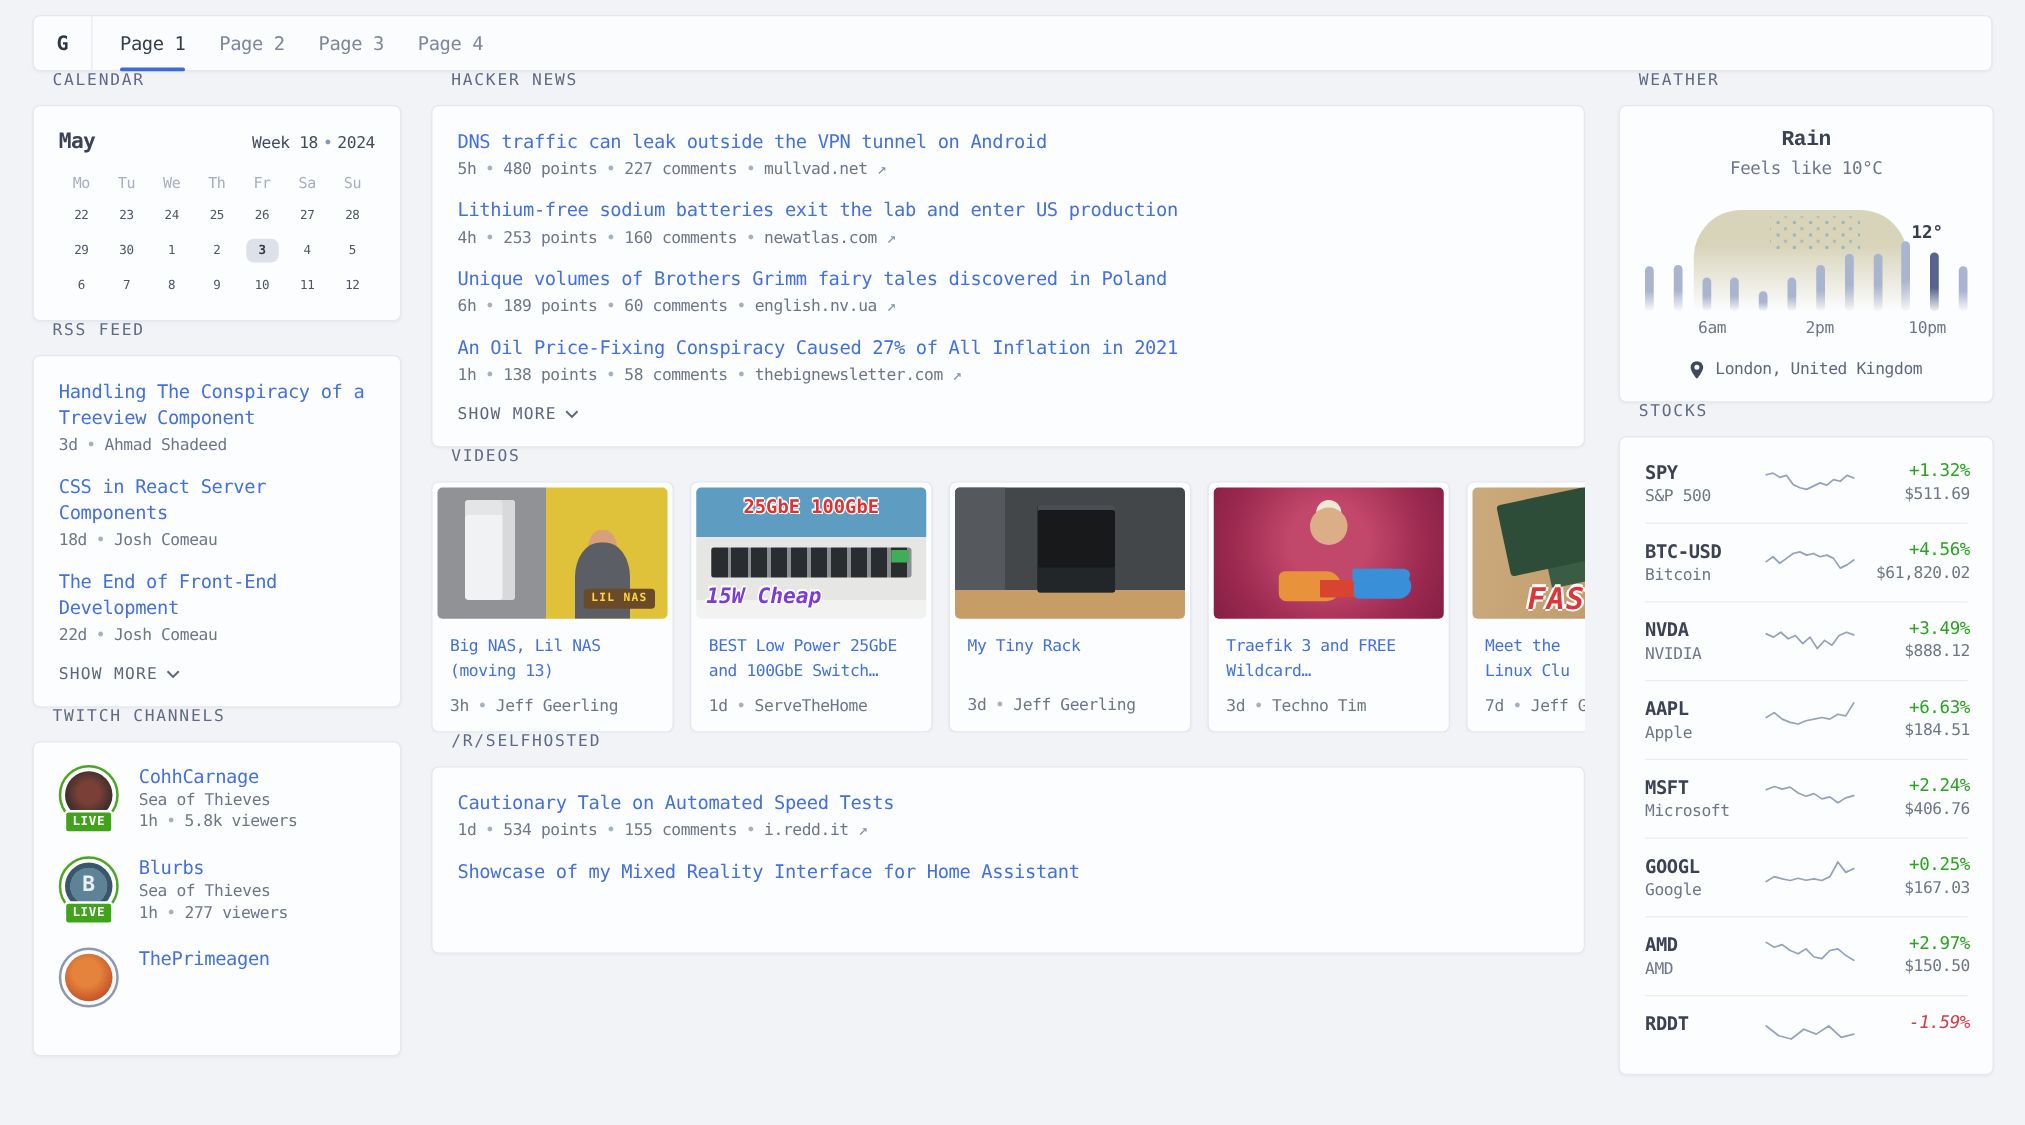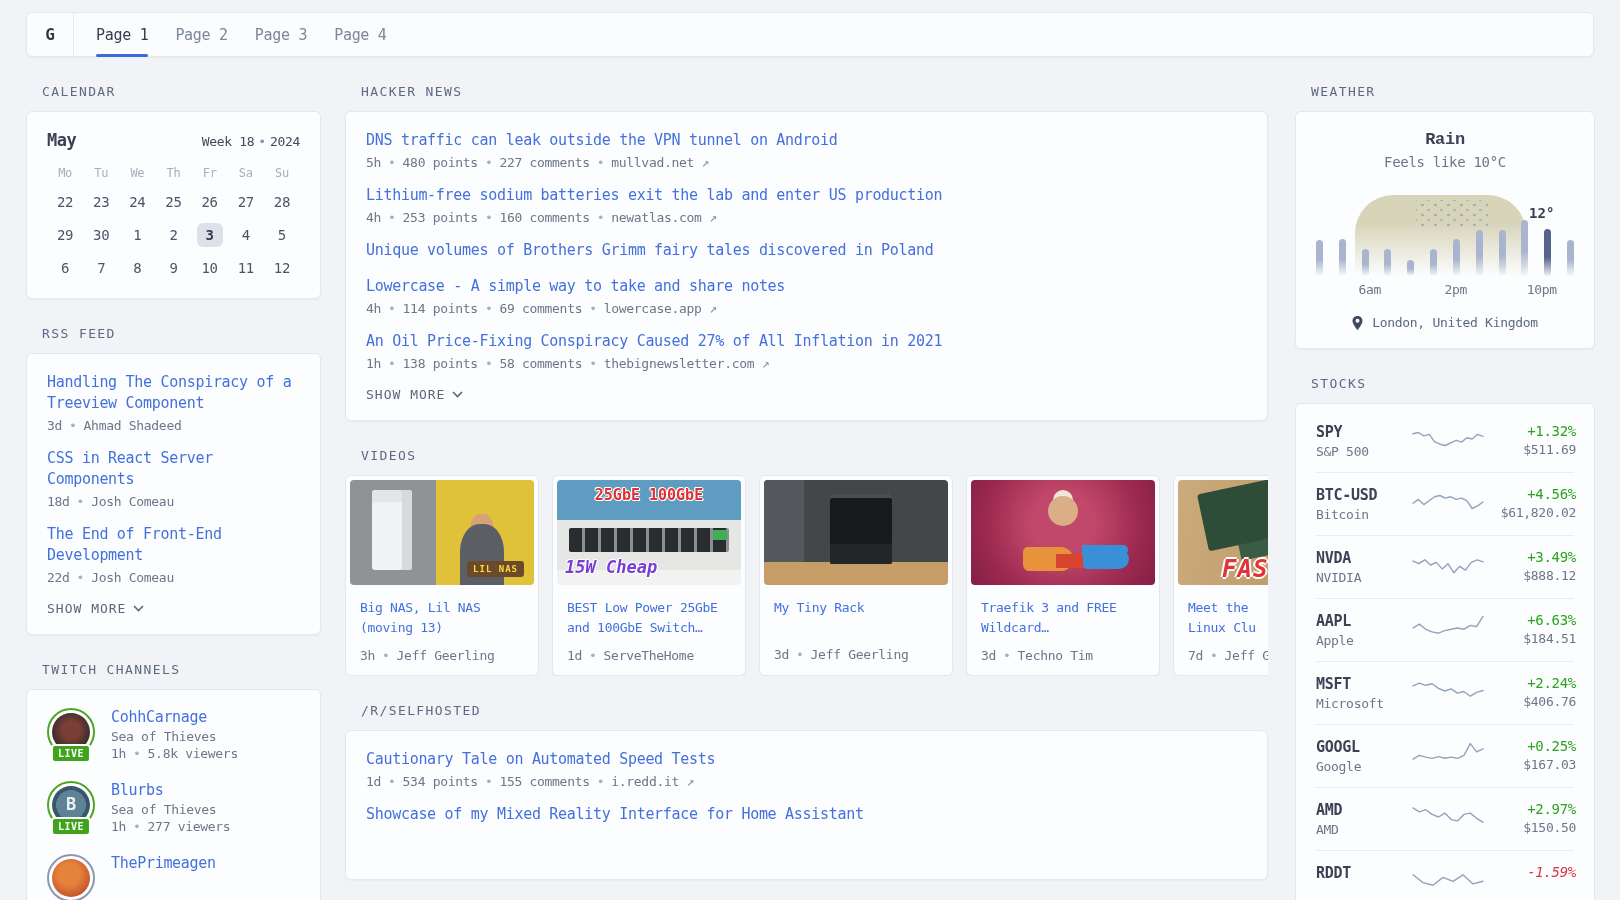--- a/index.html
+++ b/index.html
@@ -14,41 +14,41 @@
   .tab{position:relative;display:flex;align-items:center;font-size:15px;color:#7d8799;
     letter-spacing:-.3px;cursor:pointer;}
   .tab.active{color:#343c4d;}
   .tab.active::after{content:'';position:absolute;left:0;right:0;bottom:-1px;height:3px;
     background:#3d6ad8;border-radius:2px;}
   
   .grid{display:flex;align-items:flex-start;}
   .col-left{width:295px;flex:none;margin-right:24px;}
   .col-main{width:923px;flex:none;margin-right:27px;}
   .col-right{width:300px;flex:none;}
-  .section{margin-top:27px;}
+  .section{}
   .section-title{font-size:13px;letter-spacing:1.4px;color:#5e6a82;margin:0 0 12px 16px;}
   .card{background:#fcfdfe;border:1px solid #e4e7ee;border-radius:6px;padding:18px 20px;
     box-sizing:border-box;box-shadow:0 1px 2px rgba(30,40,60,.04);}
   .link{color:#4370dd;letter-spacing:-.3px;}
   .meta{font-size:13px;color:#6d7689;letter-spacing:-.3px;margin-top:4px;display:none;}
   .meta.has-meta{display:block;}
   .dot{color:#a6b0c3;margin:0 7px;}
   .arrow{color:#7f8dab;}
   .show-more{font-size:13px;letter-spacing:1px;color:#5b6679;display:flex;align-items:center;
     gap:7px;cursor:pointer;margin-top:16px;}
   .chev{width:11px;height:7px;display:inline-block;}
   
   .cal-head{display:flex;justify-content:space-between;align-items:baseline;}
   .cal-month{font-size:17px;font-weight:bold;letter-spacing:-.5px;}
   .cal-week{font-size:13px;letter-spacing:-.3px;color:#414a5c;}
   .cal-week .dot{margin:0 4px;color:#8593c9;}
   .cal-grid{display:grid;grid-template-columns:repeat(7,1fr);row-gap:9px;margin-top:16px;
     text-align:center;}
   .cal-wd{font-size:12px;color:#a7aebd;letter-spacing:-.3px;}
-  .cal-cell{font-size:14px;color:#4c5567;letter-spacing:-.3px;}
+  .cal-cell{font-size:10px;color:#4c5567;letter-spacing:-.3px;}
   .cal-cell .num{display:inline-block;min-width:26px;padding:4px 0;border-radius:6px;}
   .cal-cell.sel .num{background:#dde1ea;color:#343c4d;font-weight:bold;}
   
   .feed-item{margin-bottom:15px;}
   .feed-item .t{font-size:15px;line-height:21px;cursor:pointer;}
   
   .channel{display:flex;gap:16px;margin-bottom:20px;}
   .av-wrap{position:relative;width:48px;height:48px;flex:none;}
   .ring{width:48px;height:48px;border-radius:50%;border:2px solid #8b99b0;box-sizing:border-box;
     display:flex;align-items:center;justify-content:center;background:#fff;}
@@ -389,28 +389,25 @@
 
             <div class="feed-item">
               <div class="t link">Lithium-free sodium batteries exit the lab and enter US production</div>
               <div class="meta has-meta">
                 <span>4h</span><span class="dot">•</span><span>253 points</span><span class="dot">•</span><span>160 comments</span><span class="dot">•</span><span><span>newatlas.com</span> <span class="arrow">↗</span></span>
               </div>
             </div>
 
             <div class="feed-item">
               <div class="t link">Unique volumes of Brothers Grimm fairy tales discovered in Poland</div>
-            </div>
-
-            <div class="feed-item">
-              <div class="t link">Lowercase - A simple way to take and share notes</div>
-              <div class="meta has-meta">
-                <span>4h</span><span class="dot">•</span><span>114 points</span><span class="dot">•</span><span>69 comments</span><span class="dot">•</span><span><span>lowercase.app</span> <span class="arrow">↗</span></span>
-              </div>
-            </div>
+              <div class="meta has-meta">
+                <span>6h</span><span class="dot">•</span><span>189 points</span><span class="dot">•</span><span>60 comments</span><span class="dot">•</span><span><span>english.nv.ua</span> <span class="arrow">↗</span></span>
+              </div>
+            </div>
+
 
             <div class="feed-item">
               <div class="t link">An Oil Price-Fixing Conspiracy Caused 27% of All Inflation in 2021</div>
               <div class="meta has-meta">
                 <span>1h</span><span class="dot">•</span><span>138 points</span><span class="dot">•</span><span>58 comments</span><span class="dot">•</span><span><span>thebignewsletter.com</span> <span class="arrow">↗</span></span>
               </div>
             </div>
           </div>
           <div class="show-more">
             <span>SHOW MORE</span>

